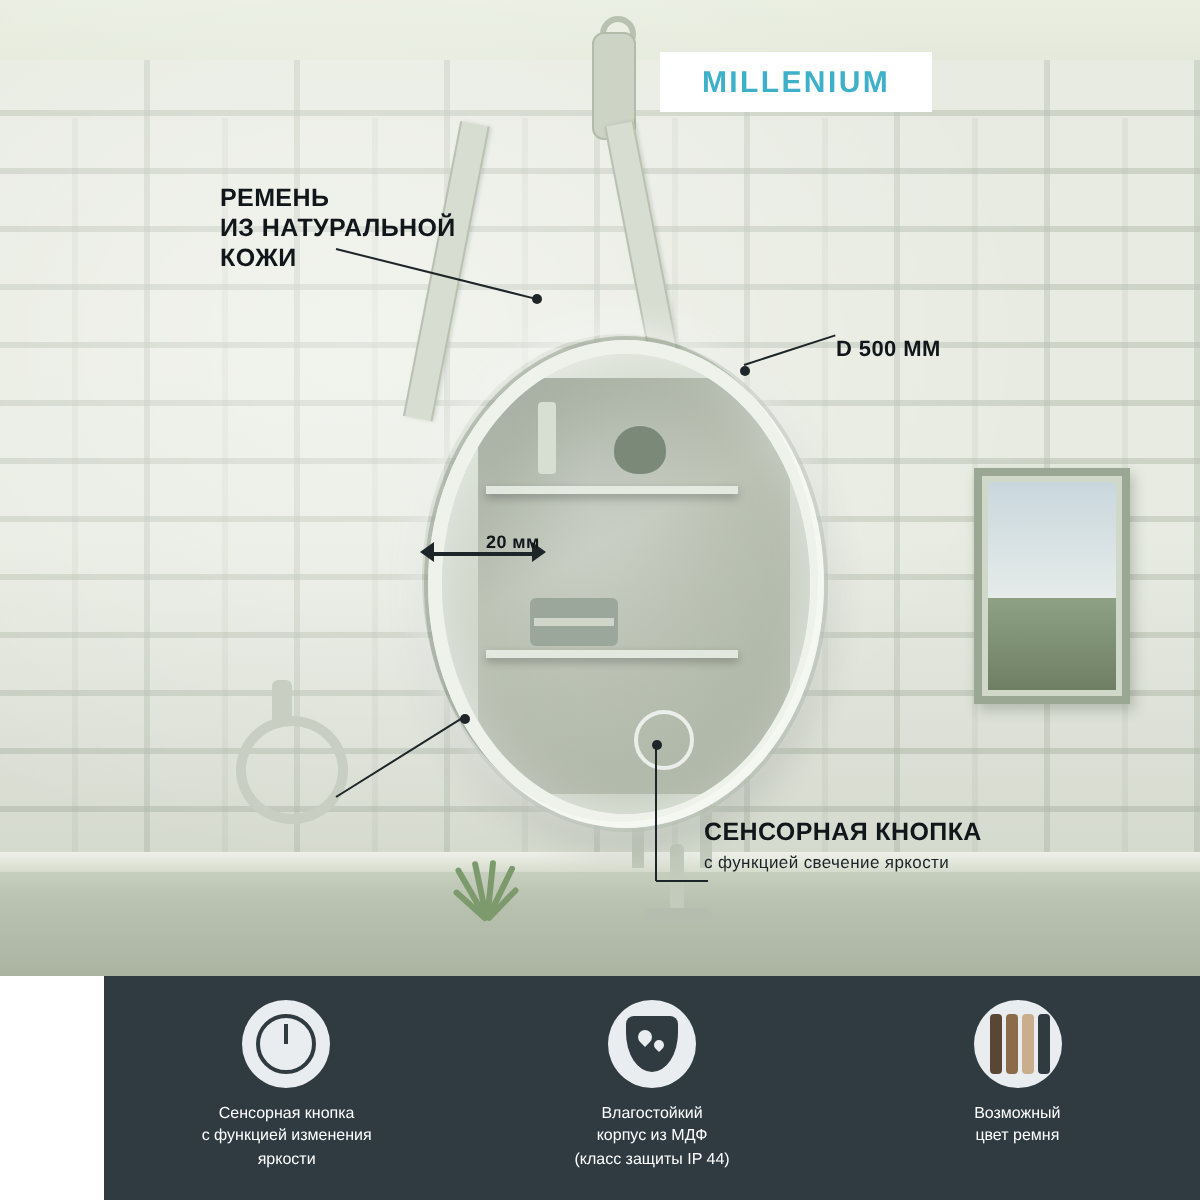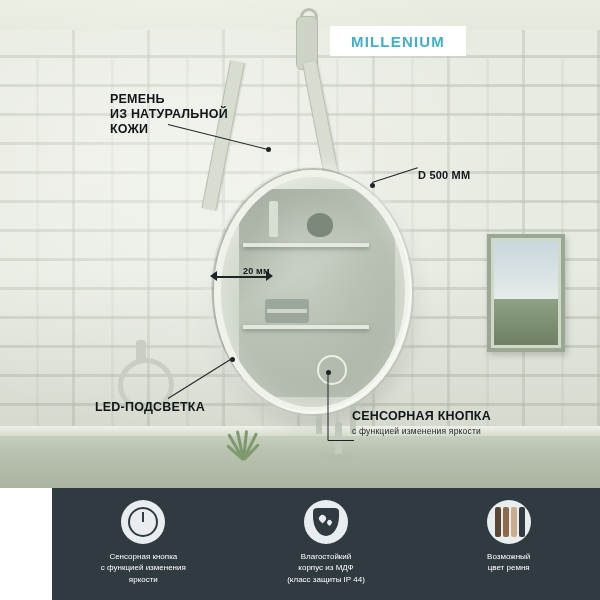--- a/index.html
+++ b/index.html
@@ -379,23 +379,22 @@
 
     <div class="line" style="left:328px; top:440px; width:26px;"></div>
     <div class="line" style="left:328px; top:372px; width:68px; transform:rotate(90deg); transform-origin:left center;"></div>
     <div class="dot" style="left:326px; top:370px;"></div>
 
     <div class="lbl lbl-strap">РЕМЕНЬ
 ИЗ НАТУРАЛЬНОЙ
 КОЖИ</div>
     <div class="lbl lbl-d">D 500 ММ</div>
     <div class="lbl lbl-20">20 мм</div>
-    <div class="lbl lbl-led">LED-ПОДСВЕТКА</div>
     <div class="lbl lbl-sensor">СЕНСОРНАЯ КНОПКА</div>
-    <div class="lbl sub-sensor">с функцией изменения яркости</div>
+    <div class="lbl sub-sensor">с функцией свечение яркости</div>
 
     <div class="badge">
       <span>MILLENIUM</span>
     </div>
   </div>
 
   <div class="left-gutter"></div>
   <div class="features">
 
     <div class="feat">

